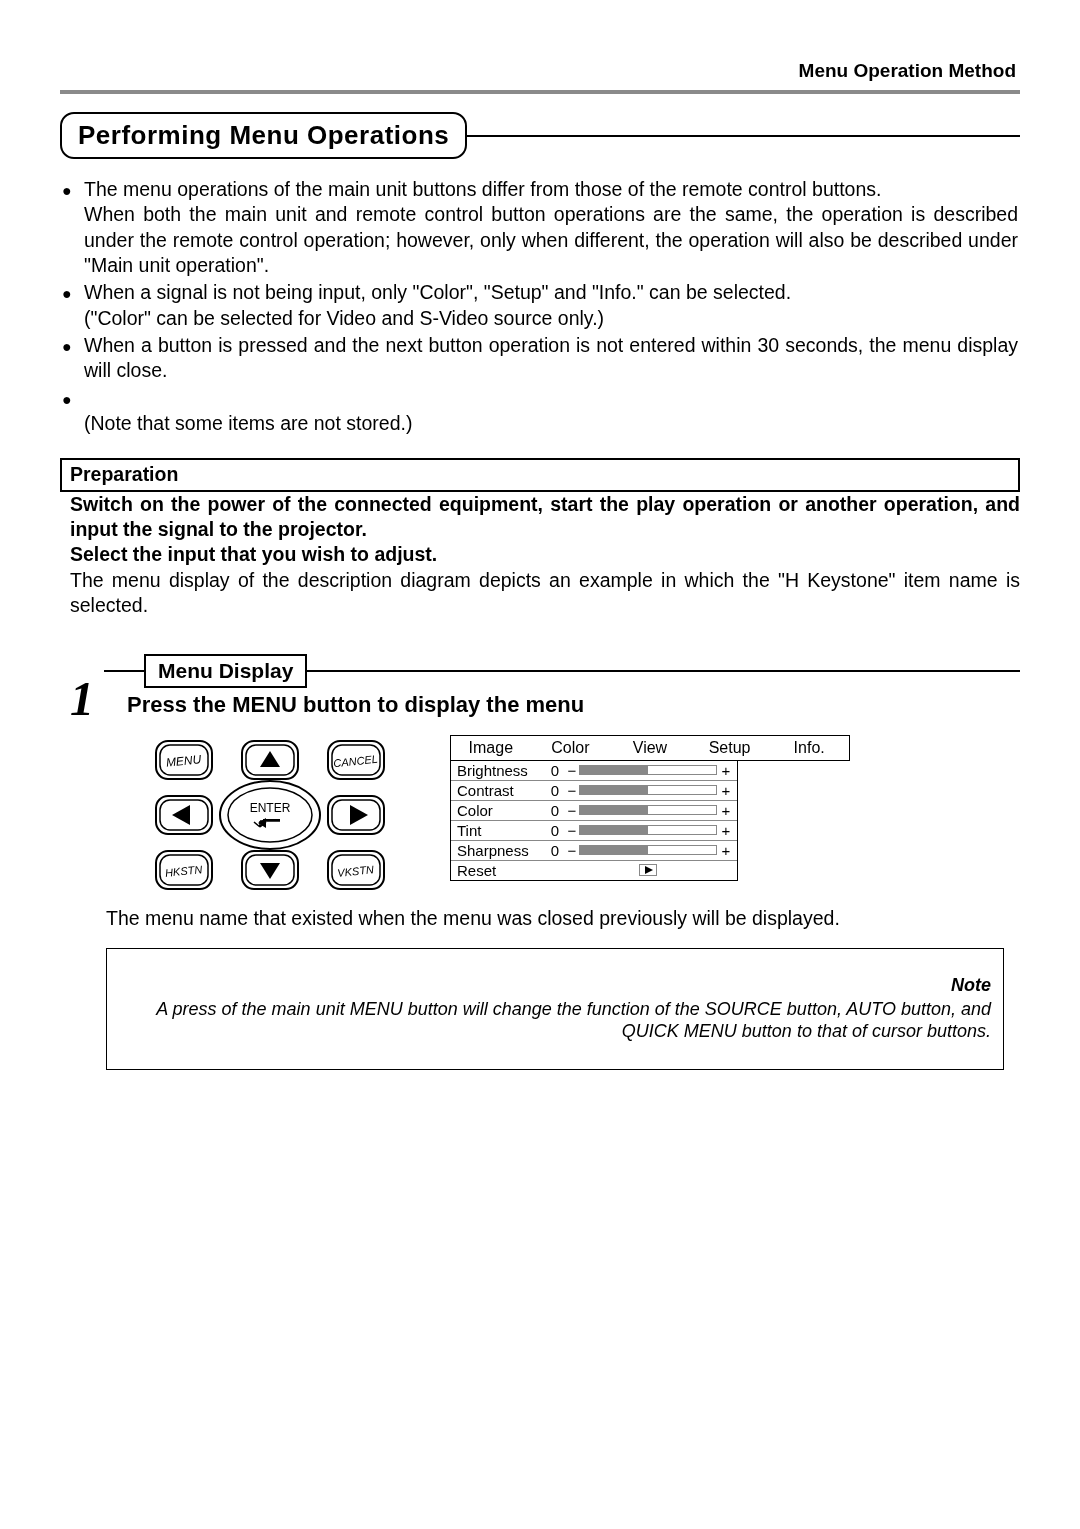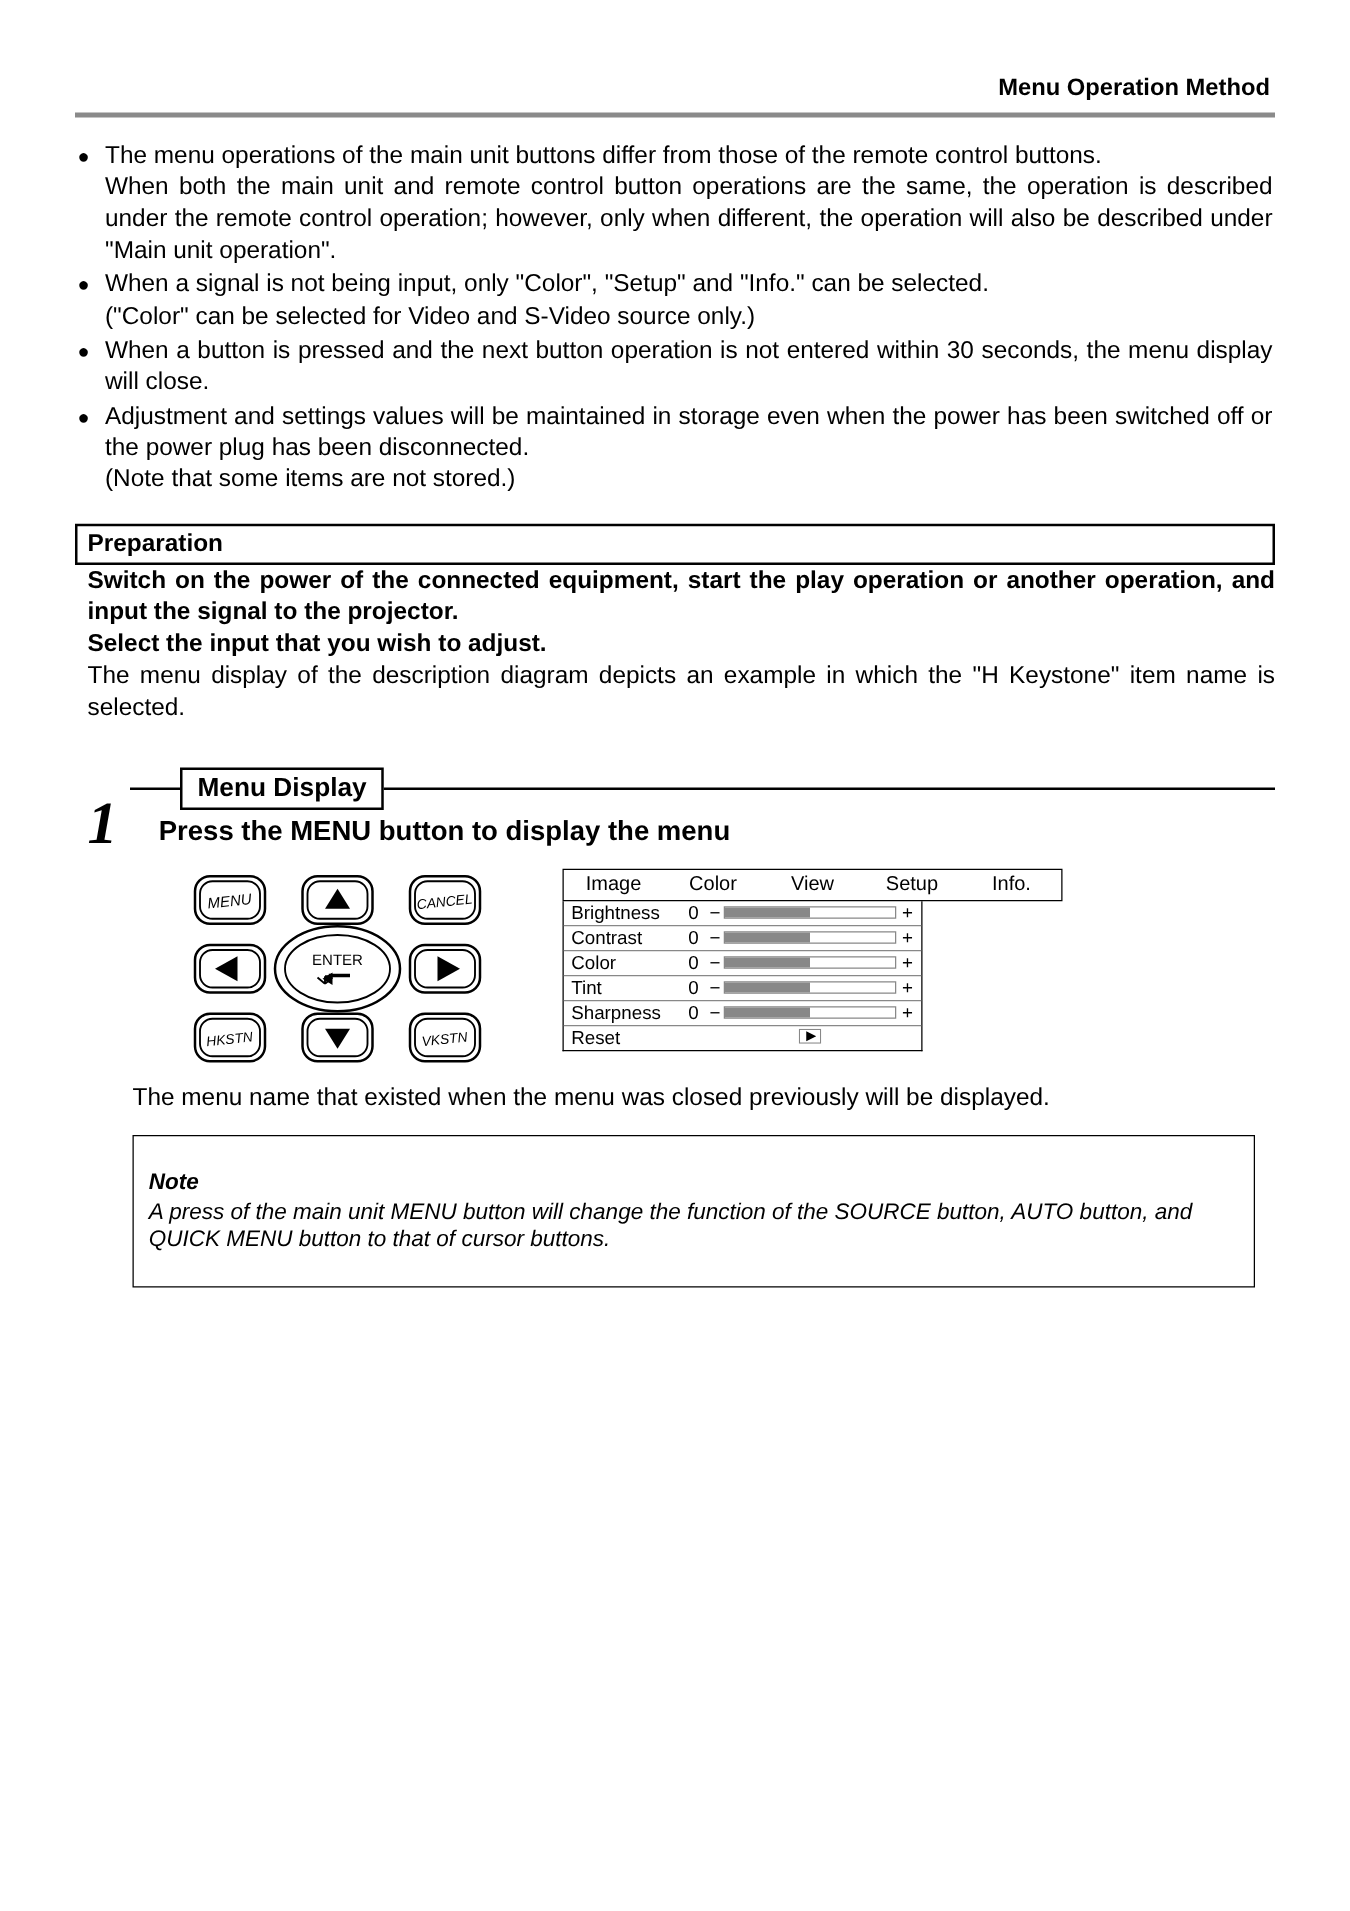--- a/index.html
+++ b/index.html
@@ -35,33 +35,37 @@
   .menu-row { display: flex; align-items: center; border-bottom: 1px solid #888; padding: 1px 6px; font-size: 15px; }
   .menu-row:last-child { border-bottom: none; align-items: center; }
   .mr-name { flex: 0 0 88px; }
   .mr-val { flex: 0 0 20px; text-align: right; padding-right: 6px; }
   .mr-minus { flex: 0 0 14px; text-align: center; }
   .mr-bar { flex: 1; height: 10px; border: 1px solid #888; position: relative; background: #fff; }
   .mr-bar .fill { position: absolute; left: 0; top: 0; bottom: 0; width: 50%; background: #888; }
   .mr-plus { flex: 0 0 14px; text-align: center; padding-left: 4px; }
   .mr-reset-arrow { flex: 1; text-align: center; }
   .after { font-size: 19.5px; margin: 10px 0 18px 46px; }
-  .note-box { border: 1px solid #000; padding: 26px 12px; margin: 0 16px 0 46px; }
+  .note-box { border: 1px solid #000; padding: 26px 12px; margin: 0 16px 0 46px; text-align: right; }
   .note-title { font-weight: bold; font-style: italic; font-size: 18px; margin-bottom: 2px; }
   .note-body { font-style: italic; font-size: 18px; line-height: 1.25; }
   .pagenum { text-align: center; font-style: italic; font-weight: bold; font-size: 22px; font-family: "Times New Roman", serif; position: absolute; bottom: 52px; left: 0; right: 0; }
   .page { position: relative; height: 1371px; }
 </style>
 </head>
 <body>
 
 <div class="page">
   <div class="topright">Menu Operation Method</div>
   <div class="topline"></div>
 
+  <div class="title-row">
+    <div class="title-box">Performing Menu Operations</div>
+    <div class="title-line"></div>
+  </div>
 
   <ul class="bullets">
     <li>
       <span class="dot">●</span>
       <span class="txt">
         <span>The menu operations of the main unit buttons differ from those of the remote control buttons.</span><br>
         <span>When both the main unit and remote control button operations are the same, the operation is described under the remote control operation; however, only when different, the operation will also be described under "Main unit operation".</span>
       </span>
     </li>
     <li>
@@ -73,21 +77,21 @@
     </li>
     <li>
       <span class="dot">●</span>
       <span class="txt">
         <span>When a button is pressed and the next button operation is not entered within 30 seconds, the menu display will close.</span>
       </span>
     </li>
     <li>
       <span class="dot">●</span>
       <span class="txt">
-        <span>Adjustment and settings values will be maintained in storage even when the power has been switched off or the power plug has been disconnected.</span><br>
+        <br>
         <span>(Note that some items are not stored.)</span>
       </span>
     </li>
   </ul>
 
   <div class="prep-row">
     <div class="prep-box">Preparation</div>
     <div class="prep-txt">
       <span class="bold" style="white-space: pre-line;">Switch on the power of the connected equipment, start the play operation or another operation, and input the signal to the projector.
 Select the input that you wish to adjust.</span><br>

